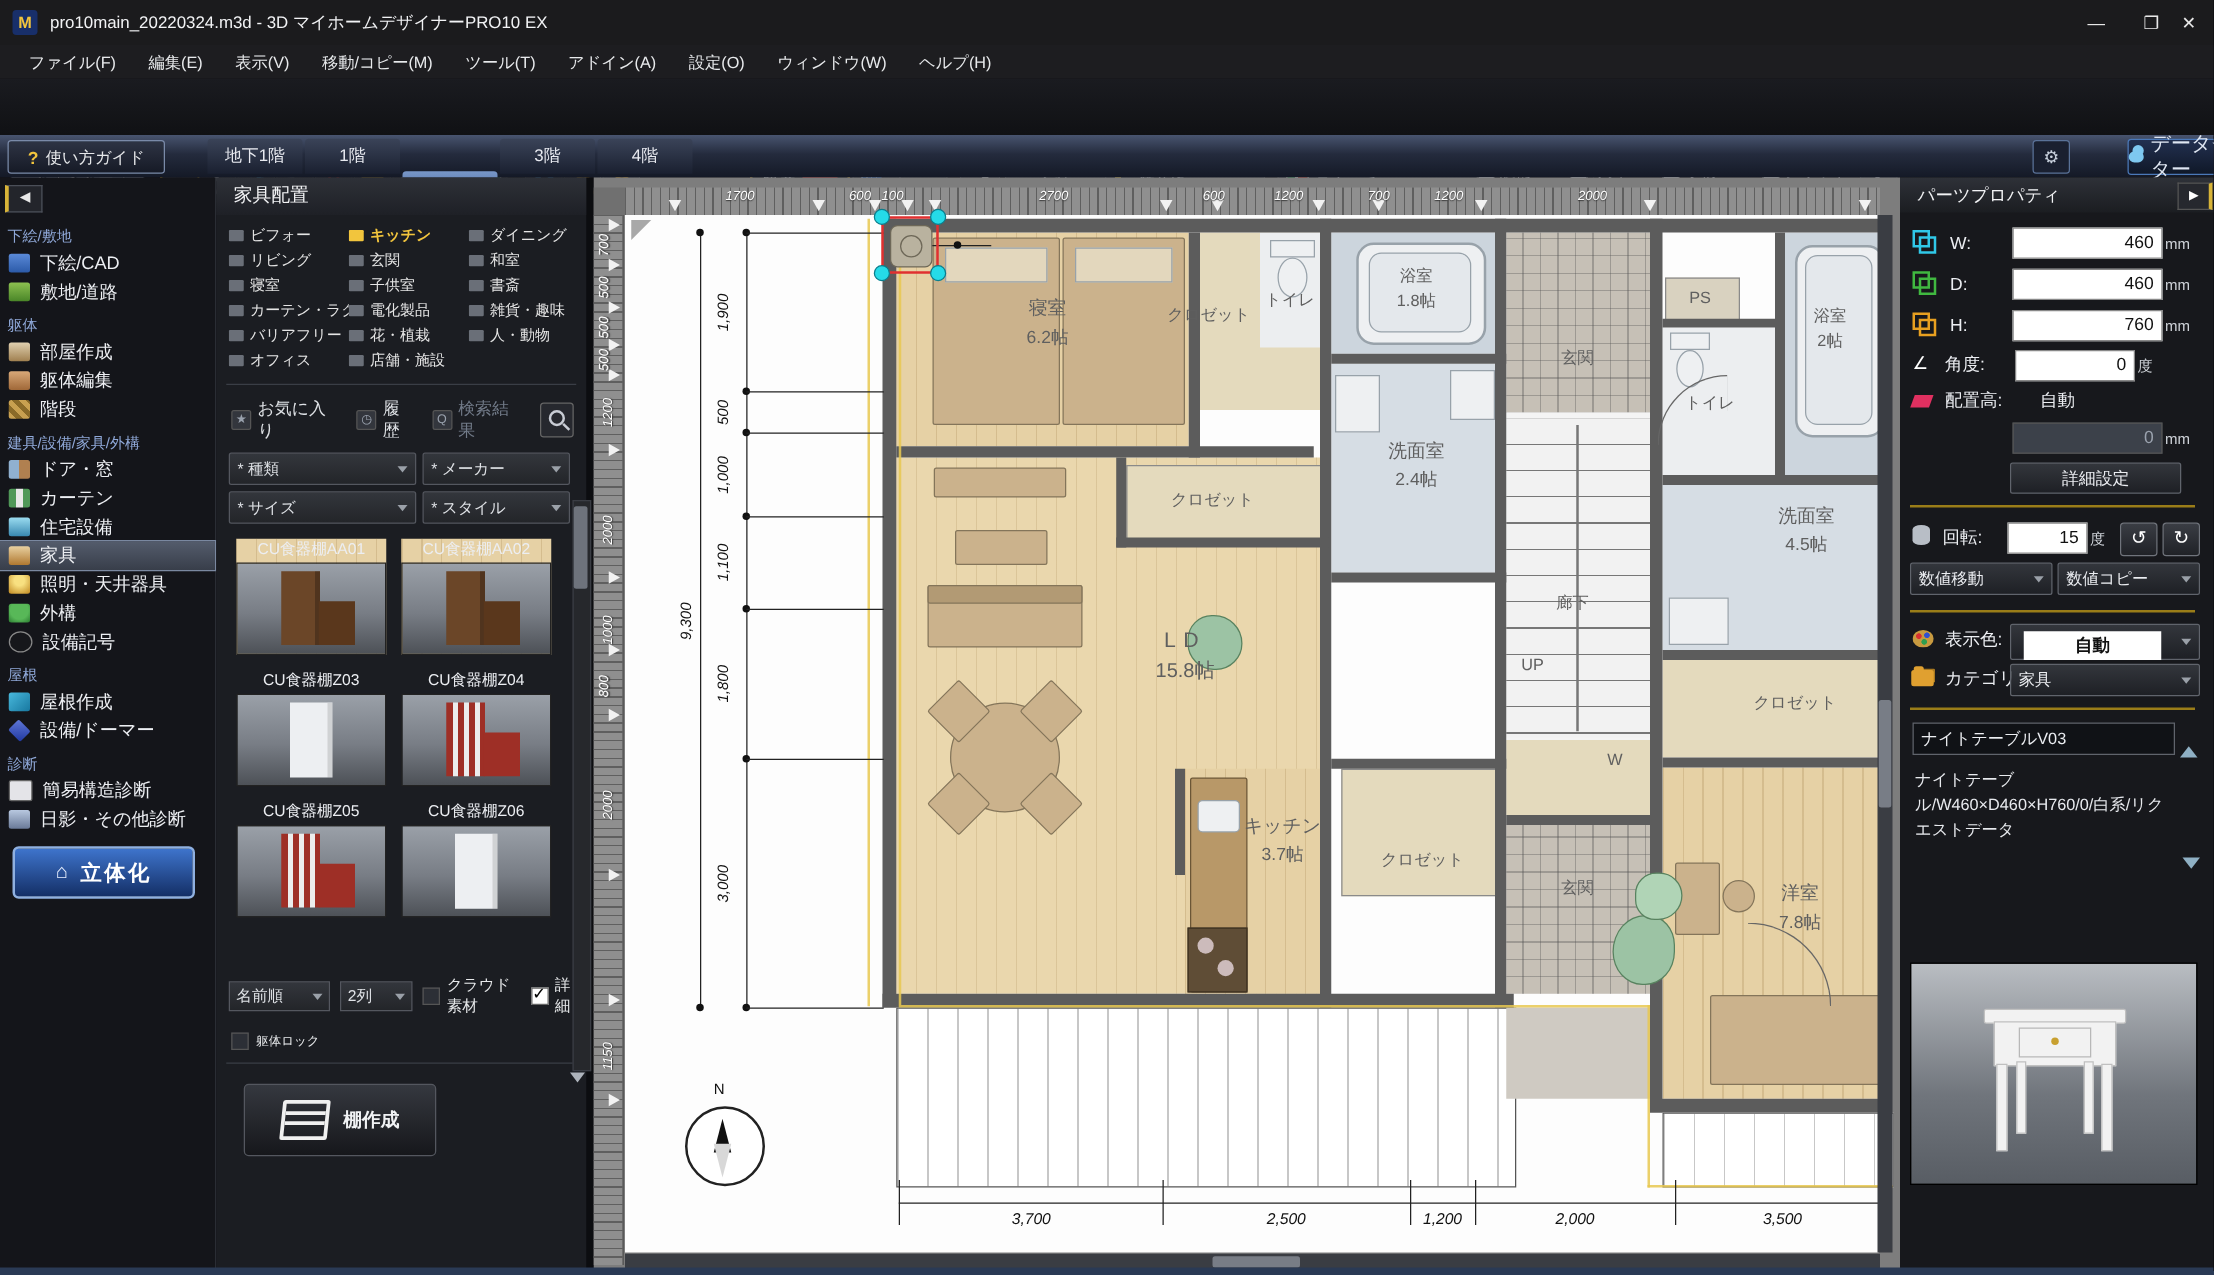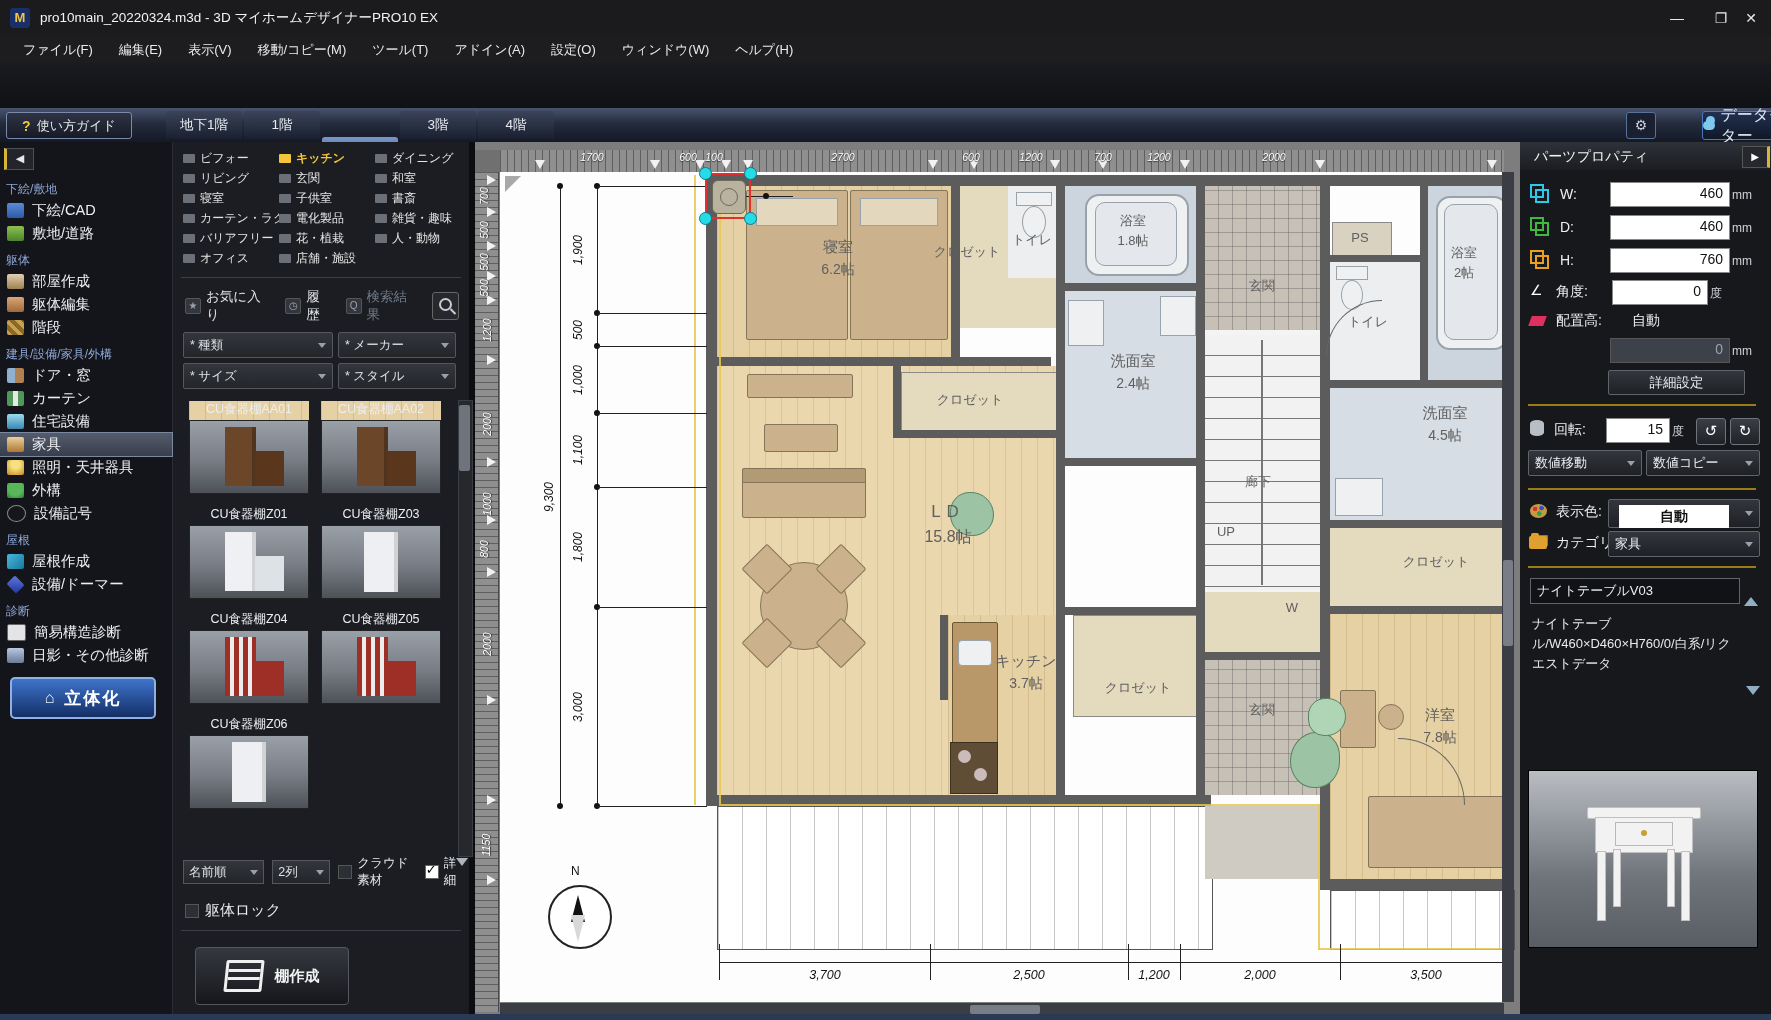--- a/index.html
+++ b/index.html
@@ -142,21 +142,21 @@
   .thumb.plain .art::before{left:36%;width:28%;top:8%;height:84%;background:#edeff2;box-shadow:inset -4px 0 0 rgba(0,0,0,.12);}
   .thumb.plain .art::after{display:none;}
   .pscroll{position:absolute;left:285px;top:258px;width:13px;height:455px;background:#26282c;border:1px solid #3a3d44;}
   .pscroll .hd{position:absolute;left:0px;top:4px;width:11px;height:66px;background:#6e737c;border-radius:2px;}
   .pdown{position:absolute;left:283px;top:716px;width:0;height:0;border:6px solid transparent;border-top:8px solid #aeb4bc;}
   .sortrow{display:flex;align-items:center;gap:8px;margin:46px 8px 0 10px;font-size:12.5px;}
   .sortdd{width:84px;height:22px;background:linear-gradient(#33363c,#232529);border:1px solid #54575f;
           display:flex;align-items:center;padding:0 5px;color:#dfe2e6;}
   .sortdd.n{width:56px;}
   .ckrow{display:flex;align-items:center;gap:5px;}
-  .lockrow{display:flex;align-items:center;gap:6px;margin:12px 0 0 12px;font-size:15px;}
+  .lockrow{display:flex;align-items:center;gap:6px;margin:12px 0 0 12px;font-size:10px;}
   .shelfbtn{margin:16px 0 0 22px;width:152px;height:56px;background:linear-gradient(#35383f,#16171b);
             border:1px solid #54575f;border-radius:4px;display:flex;align-items:center;justify-content:center;gap:12px;
             color:#f0f2f4;font-size:15px;font-weight:bold;}
   .shelfic{width:32px;height:26px;border:3px solid #f0f0f0;border-radius:2px;position:relative;transform:skewX(-6deg);}
   .shelfic::before,.shelfic::after{content:"";position:absolute;left:0;width:100%;height:3px;background:#f0f0f0;}
   .shelfic::before{top:6px;} .shelfic::after{top:14px;}
   
   .canvas{position:absolute;left:475px;top:142px;width:1045px;height:875px;background:#7d7d7d;overflow:hidden;}
   .world{position:absolute;left:-475px;top:-142px;width:1771px;height:1020px;}
   .hruler{position:absolute;left:500px;top:150px;width:1004px;height:22px;background:#8f8f8f;
@@ -456,20 +456,21 @@
           <span>日影・その他診断</span>
         </div>
       </div>
     <div class="solidbtn">
       <span class="house">⌂</span>
       <span>立体化</span>
     </div>
   </div>
 
   <div class="panel">
+    <div class="phead">家具配置</div>
     <div class="cats">
 
     <div class="cat">
           <span>ビフォー</span>
         </div>
         <div class="cat selected">
           <span>キッチン</span>
         </div>
         <div class="cat">
           <span>ダイニング</span>
@@ -553,24 +554,20 @@
         </div>
       </div>
     <div class="items">
 
     <div class="thumb wood">
           <div class="lab">CU食器棚AA01</div>
           <div class="art"></div>
         </div>
         <div class="thumb wood">
           <div class="lab">CU食器棚AA02</div>
-          <div class="art"></div>
-        </div>
-        <div class="thumb white">
-          <div class="lab">CU食器棚Z01</div>
           <div class="art"></div>
         </div>
         <div class="thumb plain">
           <div class="lab">CU食器棚Z03</div>
           <div class="art"></div>
         </div>
         <div class="thumb red">
           <div class="lab">CU食器棚Z04</div>
           <div class="art"></div>
         </div>

